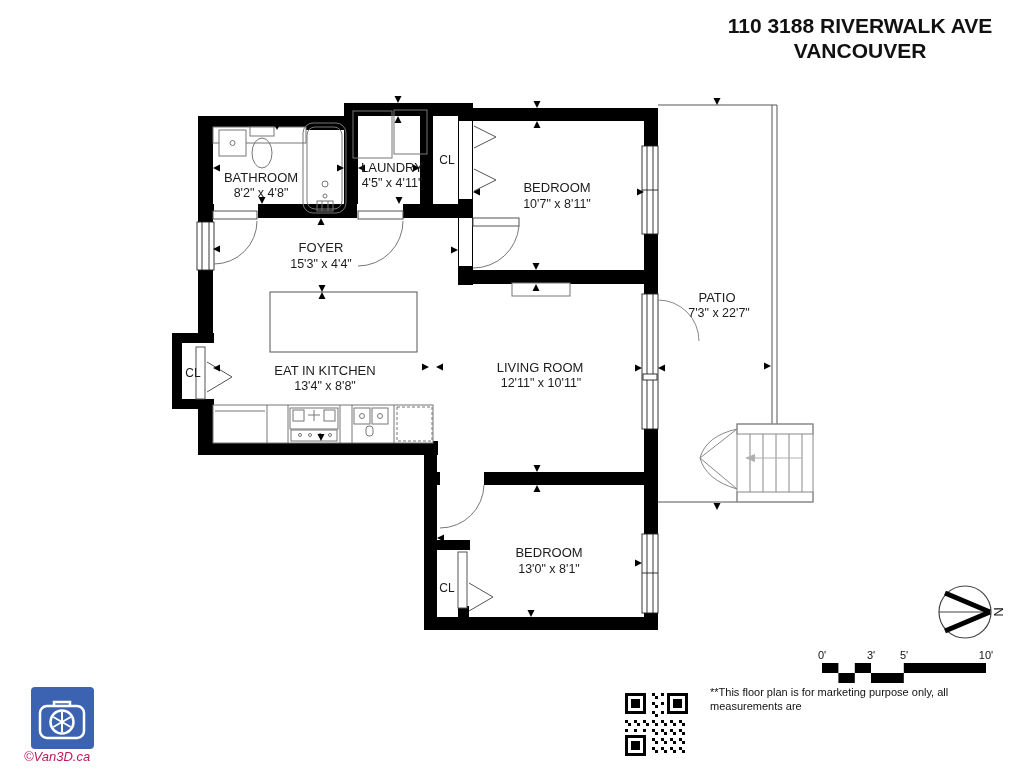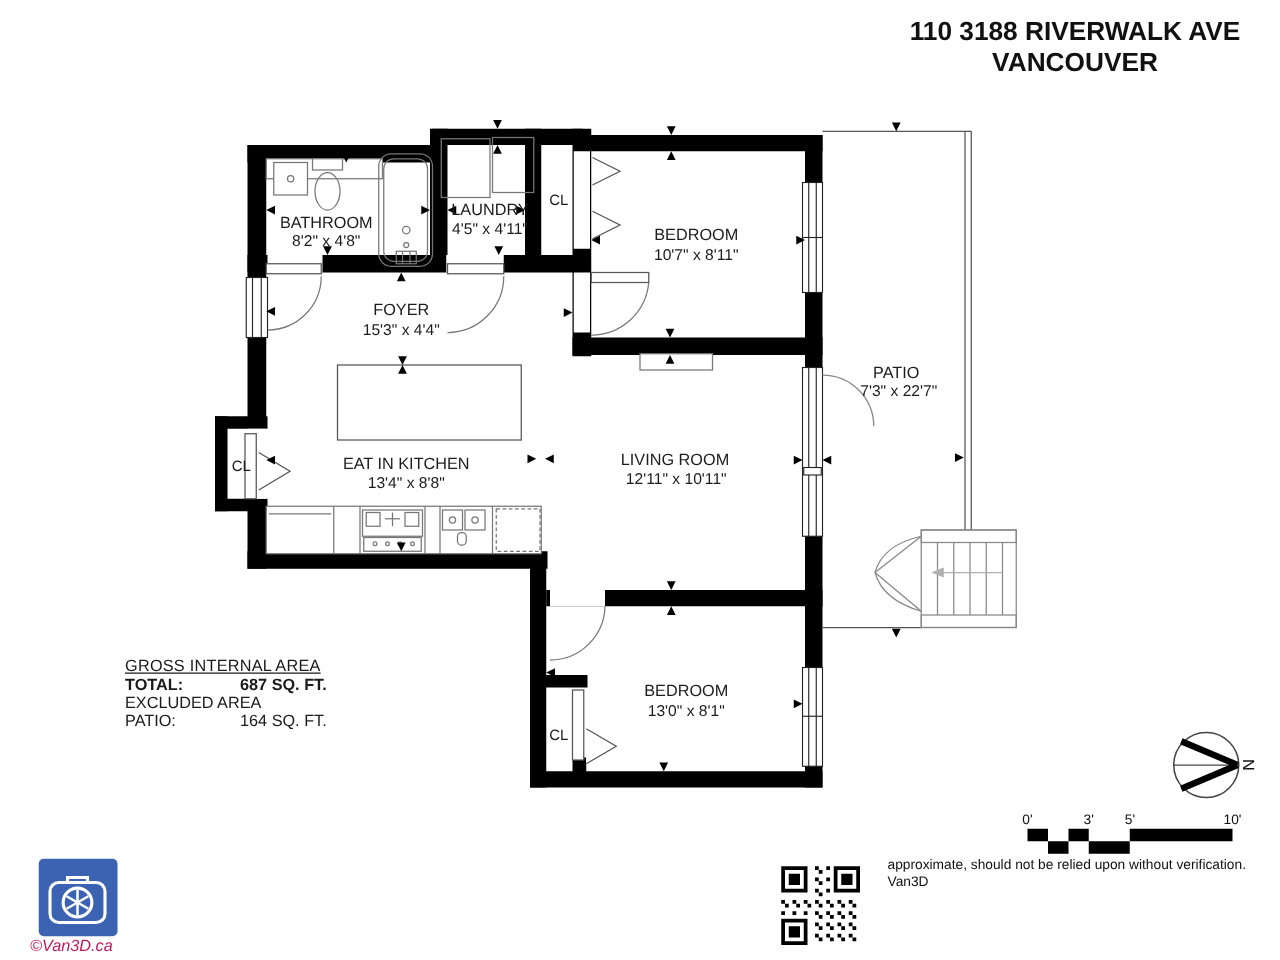--- a/index.html
+++ b/index.html
@@ -25,37 +25,23 @@
 </head>
 <body>
 
 <div class="page">
 
   <div class="abs title">
     <div>110 3188 RIVERWALK AVE</div>
     <div>VANCOUVER</div>
   </div>
 
-  <div class="abs areas">
-    <div class="hd">GROSS INTERNAL AREA</div>
-    <div class="row">
-        <span class="lbl b">TOTAL:</span>
-        <span class="b">687 SQ. FT.</span>
-      </div>
-    <div class="row">
-        <span>EXCLUDED AREA</span>
-      </div>
-    <div class="row">
-        <span class="lbl">PATIO:</span>
-        <span>164 SQ. FT.</span>
-      </div>
-  </div>
 
   <div class="abs disclaimer">
-    <div>approximate, should not be relied upon without verification. Van3D</div>
+    <div>**This floor plan is for marketing purpose only, all measurements are</div>
   </div>
 
   <div class="abs copyright">©Van3D.ca</div>
 
   <svg class="abs" style="left:0;top:0" width="1024" height="768" viewBox="0 0 1024 768">
 
     <g fill="#000">
       <rect x="198" y="116" width="154" height="14"></rect>
       <rect x="346" y="103" width="120" height="13"></rect>
       <rect x="462" y="108" width="196" height="13"></rect>

